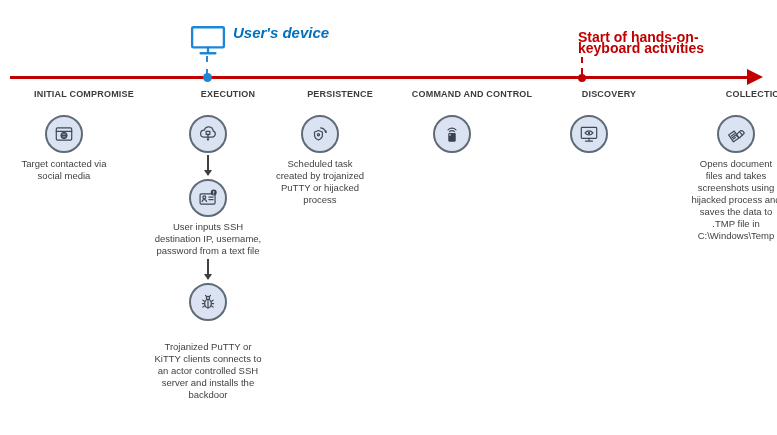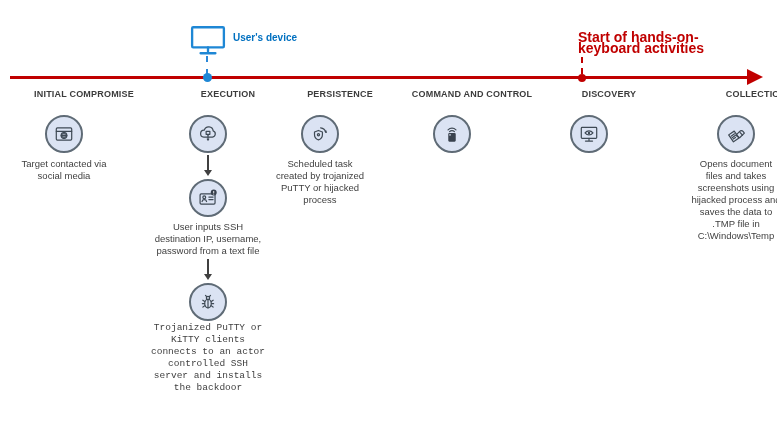--- a/index.html
+++ b/index.html
@@ -8,21 +8,21 @@
     font-family:"Liberation Sans",sans-serif;overflow:hidden;
   }
   
   .timeline-line{position:absolute;left:10px;top:76px;width:740px;height:3px;background:#c00000;}
   .timeline-arrowhead{position:absolute;left:747px;top:69px;width:0;height:0;
     border-left:16px solid #c00000;border-top:8px solid transparent;border-bottom:8px solid transparent;}
   
   .device-svg{position:absolute;left:190px;top:25px;}
   .device-dash{position:absolute;left:206px;top:56px;height:19px;width:0;border-left:2px dashed #2b88d8;}
   .device-dot{position:absolute;left:203px;top:73px;width:9px;height:9px;border-radius:50%;background:#1e87d5;}
-  .device-label{position:absolute;left:233px;top:32px;font-size:10px;font-weight:bold;color:#0070c0;white-space:nowrap;}
+  .device-label{position:absolute;left:233px;top:24px;font-size:15px;font-weight:bold;color:#0070c0;white-space:nowrap;font-style:italic;}
   
   .hok-label{position:absolute;left:578px;top:32px;width:150px;font-size:14px;font-weight:bold;color:#c00000;line-height:11px;}
   .hok-dash{position:absolute;left:581px;top:57px;height:17px;width:0;border-left:2px dashed #c00000;}
   .hok-dot{position:absolute;left:578px;top:74px;width:8px;height:8px;border-radius:50%;background:#c00000;}
   
   .stage{position:absolute;top:89px;display:flex;flex-direction:column;align-items:center;text-align:center;}
   .stage-title{font-size:9px;font-weight:bold;color:#3c3c3c;letter-spacing:.2px;white-space:nowrap;padding-left:40px;}
   .icon-circle{margin-top:16px;width:38px;height:38px;border-radius:50%;background:#dbe3f3;
     border:2px solid #5f6b76;box-sizing:border-box;display:flex;align-items:center;justify-content:center;flex:none;}
   .glyph{stroke:#3f4a55;stroke-width:1.1;fill:none;stroke-linecap:round;stroke-linejoin:round;}
@@ -113,21 +113,21 @@
       <ellipse cx="10" cy="11.4" rx="3" ry="3.9"></ellipse>
       <line x1="10" y1="7.5" x2="10" y2="15.3"></line>
       <line x1="7.1" y1="9.6" x2="5.3" y2="8.4"></line>
       <line x1="6.9" y1="11.5" x2="4.9" y2="11.5"></line>
       <line x1="7.2" y1="13.3" x2="5.4" y2="14.6"></line>
       <line x1="12.9" y1="9.6" x2="14.7" y2="8.4"></line>
       <line x1="13.1" y1="11.5" x2="15.1" y2="11.5"></line>
       <line x1="12.8" y1="13.3" x2="14.6" y2="14.6"></line>
     </svg>
   </div>
-  <div class="stage-desc w116" style="margin-top:1px;font-family:Liberation Mono, monospace;">Trojanized PuTTY or KiTTY clients connects to an actor controlled SSH server and installs the backdoor</div>
+  <div class="stage-desc w116" style="margin-top:20px;">Trojanized PuTTY or KiTTY clients connects to an actor controlled SSH server and installs the backdoor</div>
 </div>
 
 <div class="stage" style="left:274px;width:92px;">
   <div class="stage-title">PERSISTENCE</div>
   <div class="icon-circle">
     <svg width="22" height="22" viewBox="0 0 20 20" class="glyph">
       <path d="M8.6 6.8l3.6 1.4v2.4c0 2.4-1.5 4-3.6 4.8-2.1-.8-3.6-2.4-3.6-4.8V8.2z"></path>
       <circle cx="8.6" cy="10.7" r="1"></circle>
       <path d="M10.6 4.4a6 6 0 0 1 4.8 4.2"></path>
       <polygon points="13.9,8 16.4,9.2 15.7,6.6" fill="#3f4a55" stroke="none"></polygon>

